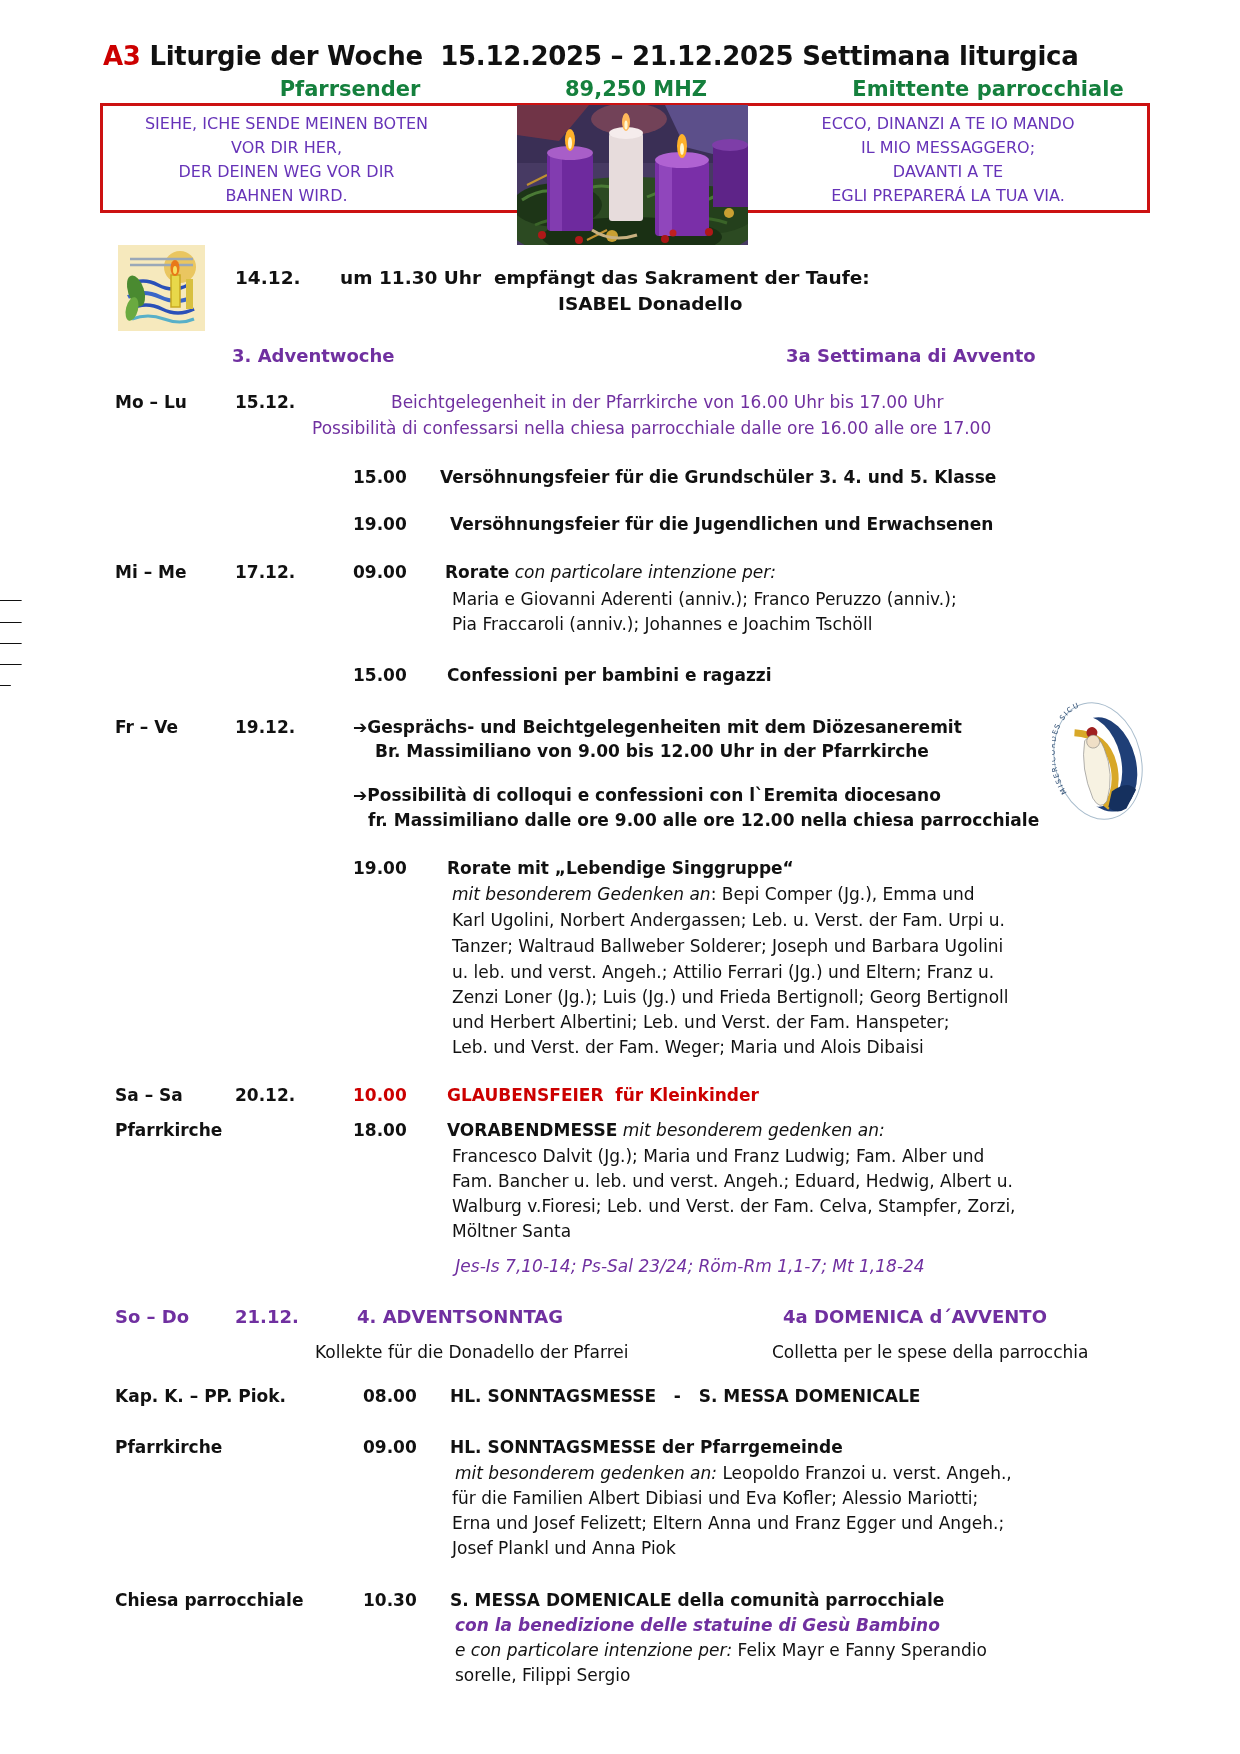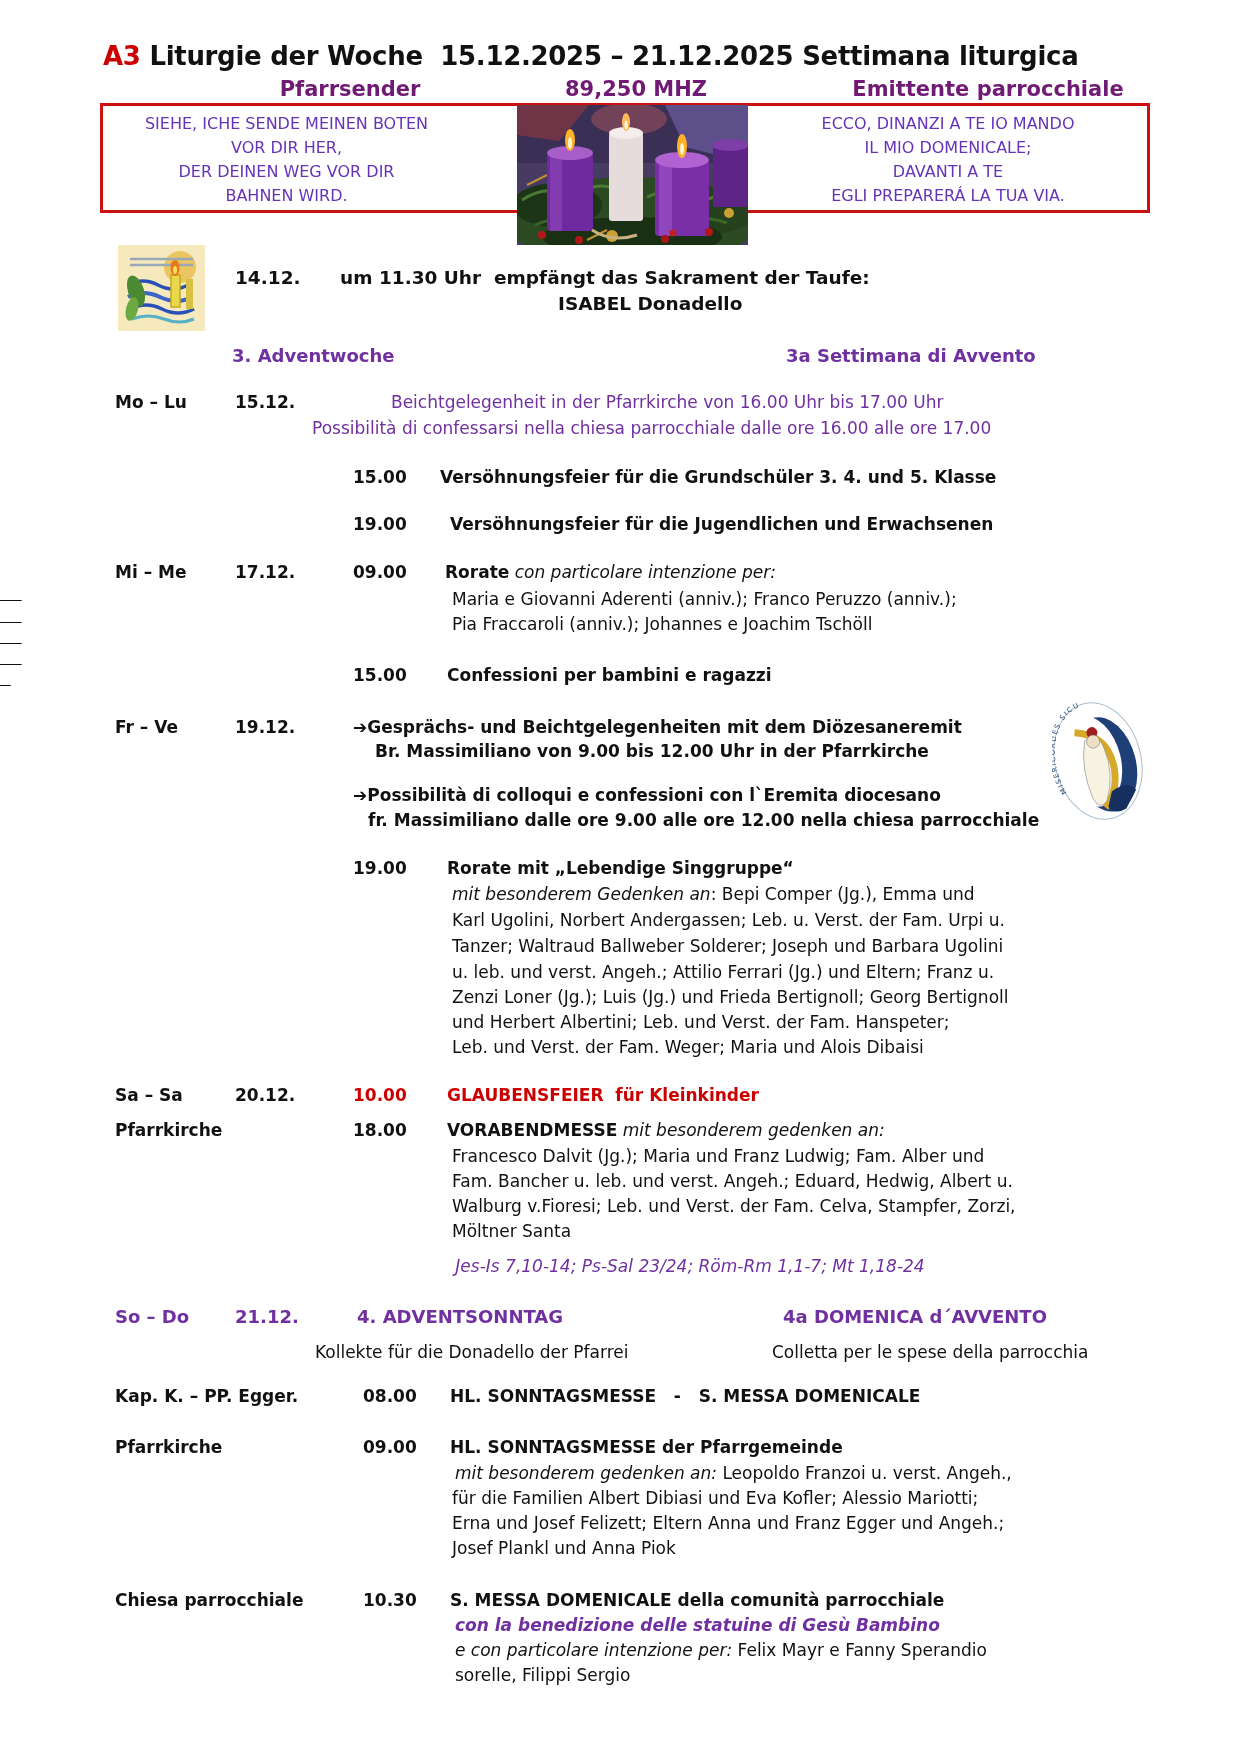--- a/index.html
+++ b/index.html
@@ -5,21 +5,21 @@
   html,body{margin:0;padding:0;background:#ffffff;}
   .page{
     position:relative;width:1240px;height:1754px;overflow:hidden;background:#ffffff;
     font-family:"DejaVu Sans","Liberation Sans",sans-serif;color:#111;
   }
   .ln{position:absolute;left:0;width:1240px;white-space:pre;font-size:17px;line-height:1.25;}
   .s{position:absolute;top:0;white-space:pre;}
   .b{font-weight:700;}
   .i{font-style:italic;}
   .red{color:#cc0000;}
-  .blue{color:#701a75;}
+  .blue{color:#15803d;}
   .purple{color:#7030a0;}
   .cx{transform:translateX(-50%);}
   .title{font-size:26px;font-weight:700;letter-spacing:-0.3px;}
   .subtitle{font-size:21px;font-weight:700;}
   .quotebox{position:absolute;border:3px solid #cc1111;}
   .quote{position:absolute;text-align:center;font-size:16px;line-height:24px;color:#6633b8;}
   .imgbox{position:absolute;}
   .weekhdr{font-size:18px;font-weight:700;color:#7030a0;}
   .sunhdr{font-size:18px;font-weight:700;color:#7030a0;}
   .bap{font-size:18.5px;font-weight:700;}
@@ -41,21 +41,21 @@
   <div class="quotebox" style="left:100px;top:103px;width:1044px;height:104px;"></div>
 
   <div class="quote" style="left:100px;top:112px;width:373px;">
     <div>SIEHE, ICHE SENDE MEINEN BOTEN</div>
     <div>VOR DIR HER,</div>
     <div>DER DEINEN WEG VOR DIR</div>
     <div>BAHNEN WIRD.</div>
   </div>
   <div class="quote" style="left:748px;top:112px;width:400px;">
     <div>ECCO, DINANZI A TE IO MANDO</div>
-    <div>IL MIO DOMENICALE;</div>
+    <div>IL MIO MESSAGGERO;</div>
     <div>DAVANTI A TE</div>
     <div>EGLI PREPARERÁ LA TUA VIA.</div>
   </div>
 
   <div class="imgbox" style="left:517px;top:105px;width:231px;height:140px;">
     <svg width="231" height="140" viewBox="0 0 231 140">
       <rect x="0" y="0" width="231" height="140" fill="#473a63"></rect>
       <rect x="0" y="0" width="231" height="58" fill="#3a2f55"></rect>
       <path d="M0,0 L72,0 L42,36 L0,30 Z" fill="#7a3545" opacity="0.85"></path>
       <ellipse cx="112" cy="14" rx="38" ry="16" fill="#8a4a5a" opacity="0.7"></ellipse>
@@ -226,21 +226,21 @@
     <span class="s" style="left:235px;">21.12.</span>
     <span class="s" style="left:357px;">4. ADVENTSONNTAG</span>
     <span class="s" style="left:783px;">4a DOMENICA d´AVVENTO</span>
   </div>
   <div class="ln" style="top:1342px;">
     <span class="s" style="left:315px;">Kollekte für die Donadello der Pfarrei</span>
     <span class="s" style="left:772px;">Colletta per le spese della parrocchia</span>
   </div>
 
   <div class="ln b" style="top:1386px;">
-    <span class="s" style="left:115px;">Kap. K. – PP. Egger.</span>
+    <span class="s" style="left:115px;">Kap. K. – PP. Piok.</span>
     <span class="s" style="left:363px;">08.00</span>
     <span class="s" style="left:450px;">HL. SONNTAGSMESSE   -   S. MESSA DOMENICALE</span>
   </div>
 
   <div class="ln b" style="top:1437px;">
     <span class="s" style="left:115px;">Pfarrkirche</span>
     <span class="s" style="left:363px;">09.00</span>
     <span class="s" style="left:450px;">HL. SONNTAGSMESSE der Pfarrgemeinde</span>
   </div>
   <div class="ln" style="top:1463px;">

